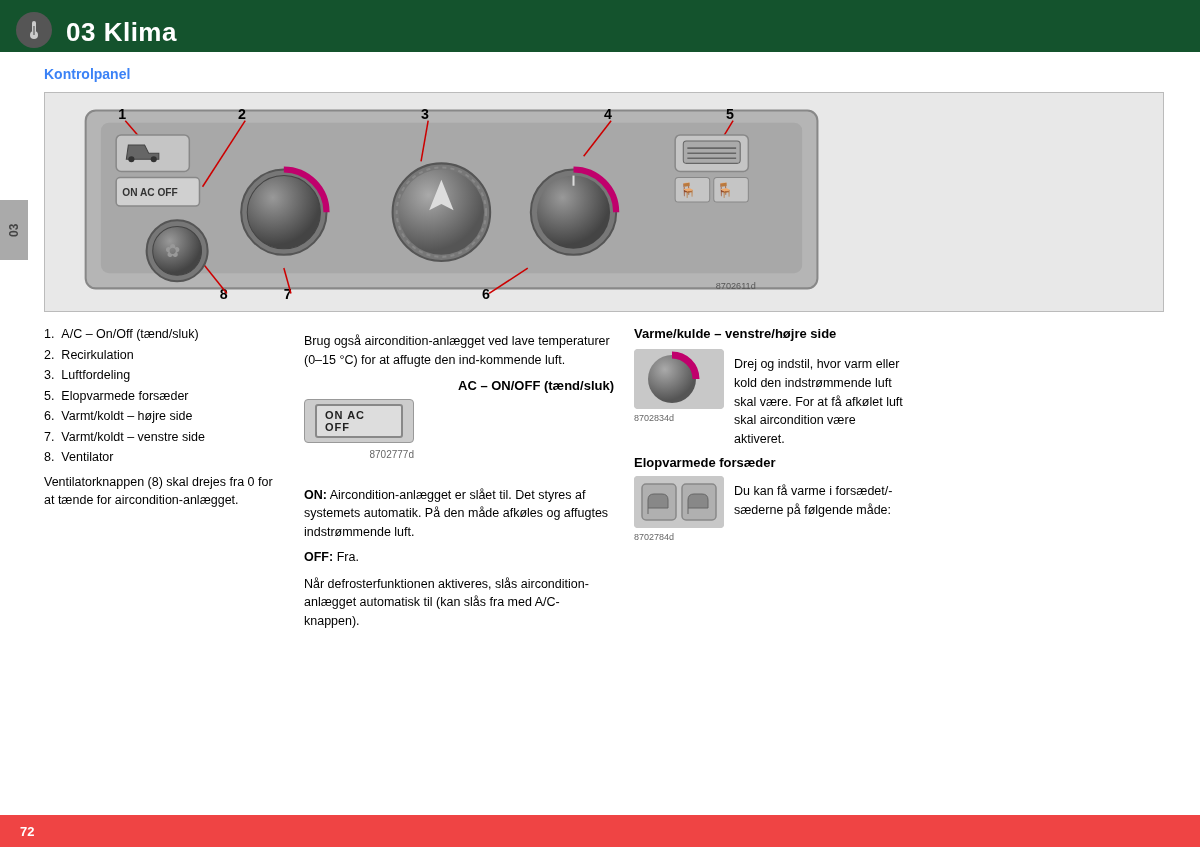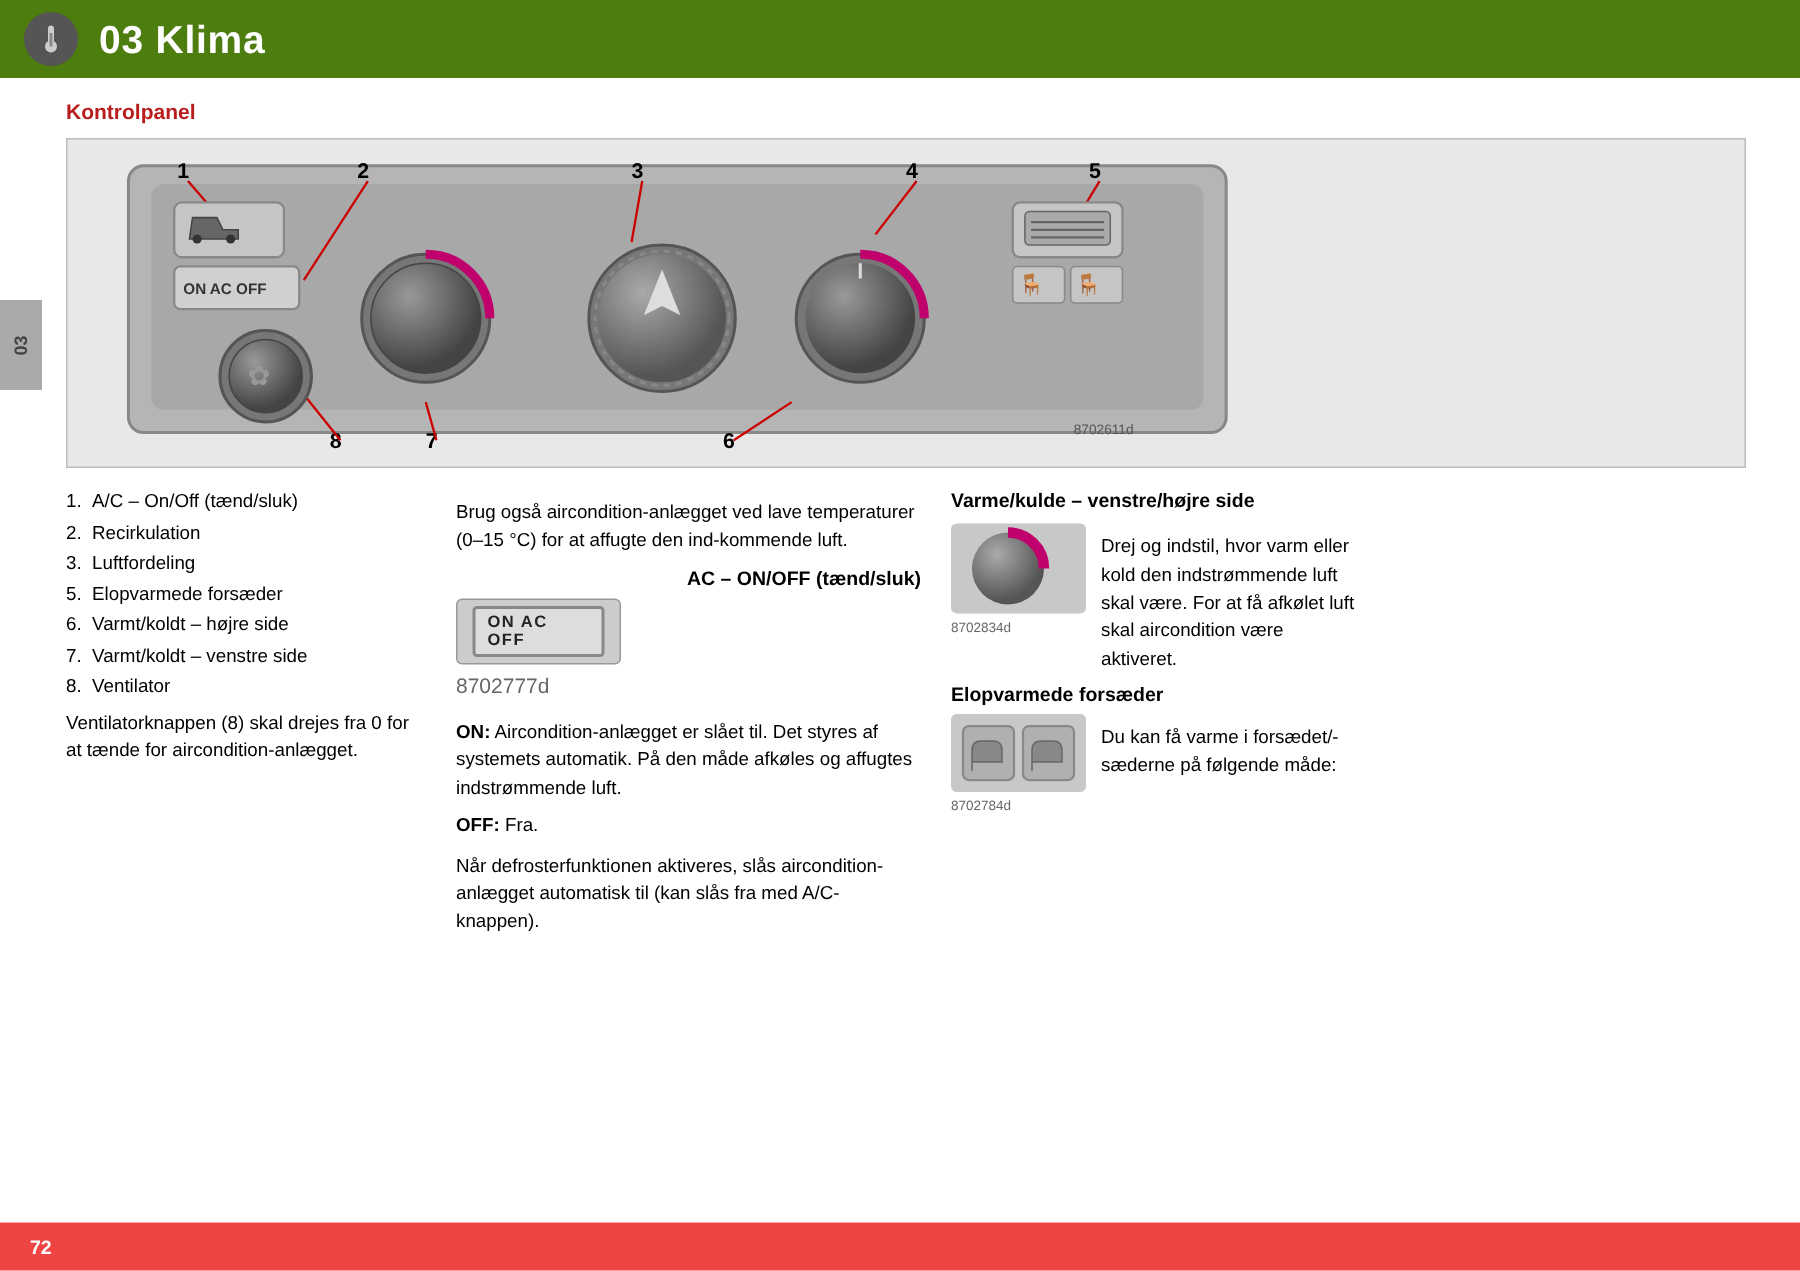--- a/index.html
+++ b/index.html
@@ -7,24 +7,24 @@
       width: 1200px;
       height: 847px;
       font-family: Arial, Helvetica, sans-serif;
       font-size: 13px;
       background: #fff;
       overflow: hidden;
     }
 
     
     .header {
-      background: #4d7c0f;
-      display: flex;
-      align-items: center;
-      padding: 16px 16px;
+      background: #14532d;
+      display: flex;
+      align-items: flex-end;
+      padding: 4px 16px;
       height: 52px;
     }
     .header-icon {
       width: 36px;
       height: 36px;
       border-radius: 50%;
       background: #555;
       display: flex;
       align-items: center;
       justify-content: center;
@@ -68,21 +68,21 @@
     .section-box {
       border: 1px solid #aaa;
       padding: 6px 10px;
       margin-bottom: 14px;
       font-size: 15px;
       font-weight: bold;
     }
 
     
     .subheading {
-      color: #b91c1c;
+      color: #3b82f6;
       font-weight: bold;
       font-size: 14px;
       margin-bottom: 10px;
     }
 
     
     .control-panel-area {
       border: 1px solid #bbb;
       background: #e8e8e8;
       margin-bottom: 14px;
@@ -166,24 +166,25 @@
     }
     .ac-button-inner {
       border: 2px solid #888;
       border-radius: 3px;
       padding: 3px 8px;
       font-size: 11px;
       background: #ddd;
       letter-spacing: 1px;
     }
     .ac-img-label {
-      font-size: 14px;
+      font-size: 10px;
       color: #666;
+      text-align: right;
       width: 110px;
-      margin-bottom: 8px;
+      margin-bottom: 20px;
     }
 
     .off-label {
       font-weight: bold;
       font-size: 12.5px;
       text-align: right;
     }
 
     .right-col-heading {
       font-weight: bold;

